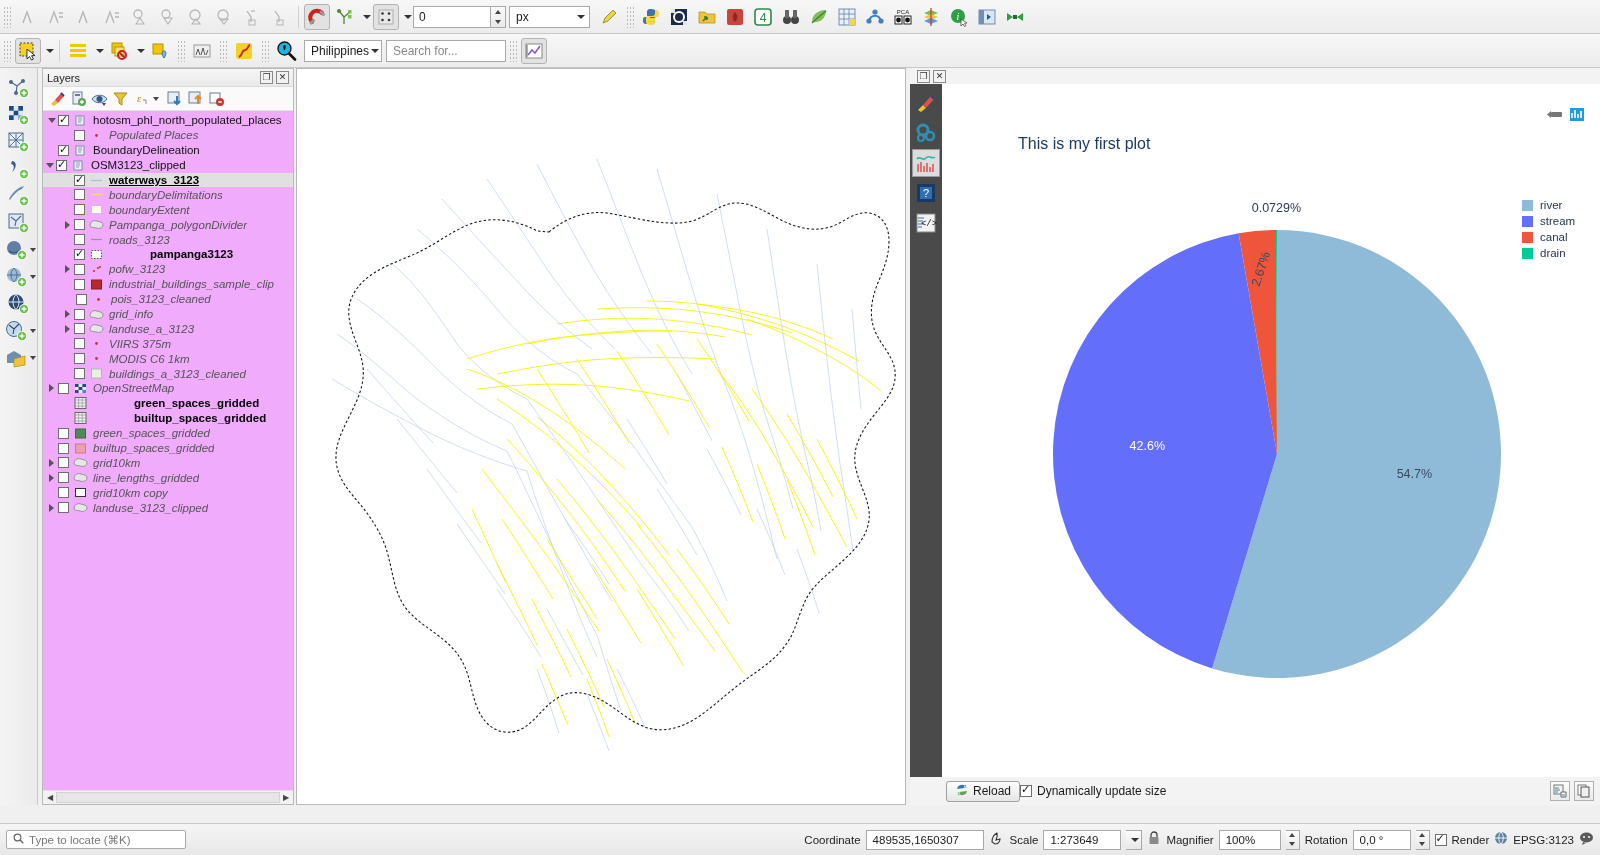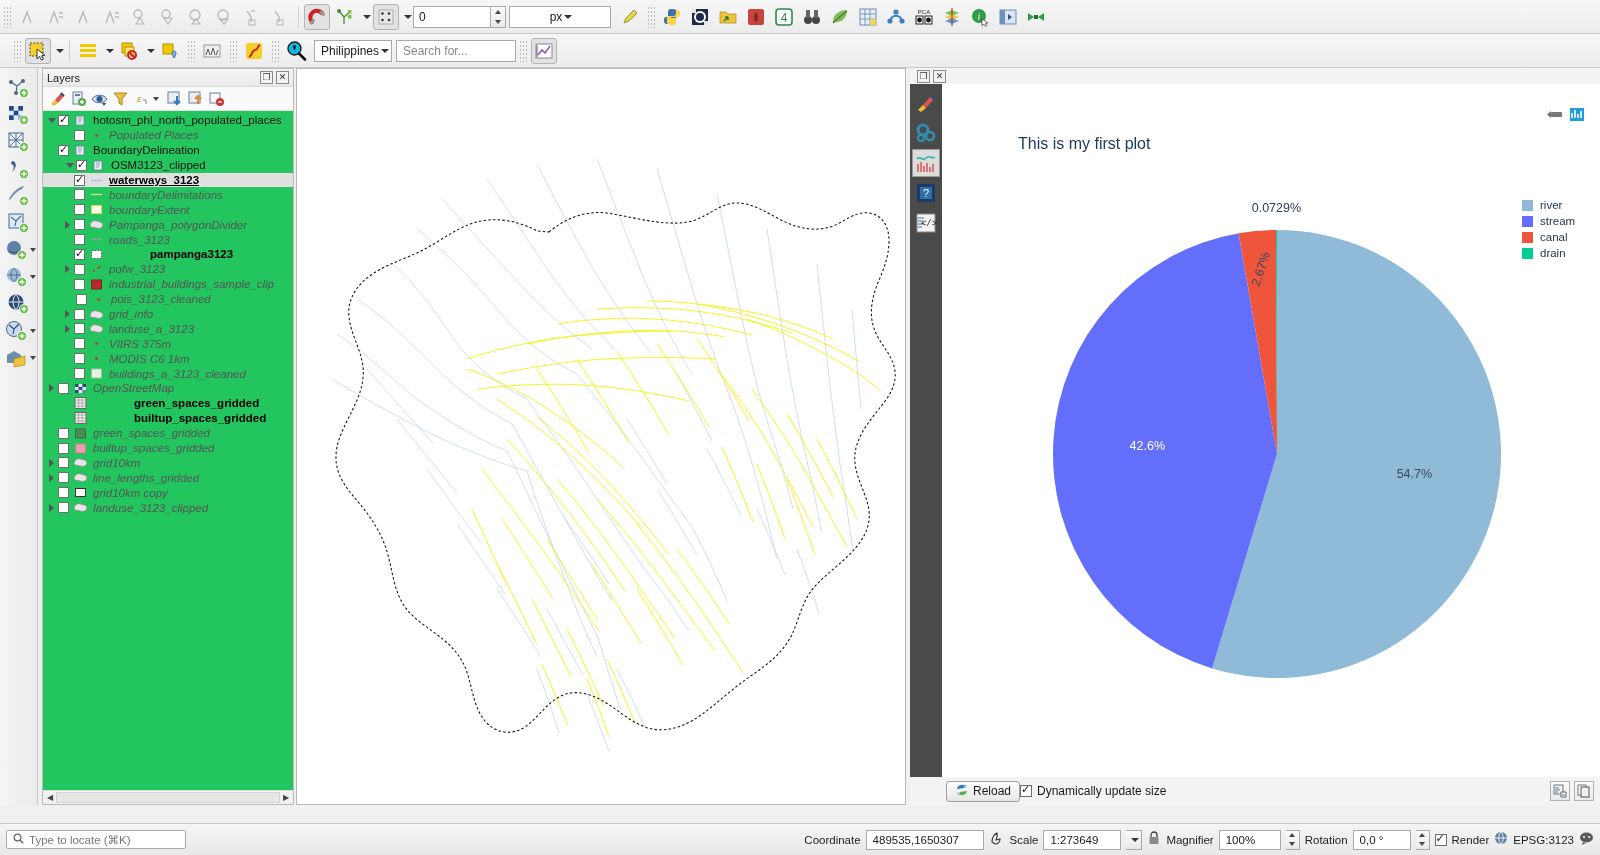--- a/index.html
+++ b/index.html
@@ -15,21 +15,21 @@
   .app { position: relative; width: 1600px; height: 855px; }
 
   
   .toolbar {
     position: absolute; left: 0; width: 1600px;
     background: linear-gradient(#f7f7f7, #ececec);
     border-bottom: 1px solid #c8c8c8;
     display: flex; align-items: center;
   }
   #toolbar-top { top: 0; height: 34px; }
-  #toolbar-second { top: 34px; height: 34px; padding-left: 10px; }
+  #toolbar-second { top: 34px; height: 34px; }
   .tb-grip {
     width: 8px; height: 22px; margin: 0 3px;
     background-image: radial-gradient(#bbb 1px, transparent 1px);
     background-size: 3px 4px; flex: none;
   }
   .tb-btn {
     width: 26px; height: 26px; margin: 0 1px;
     display: flex; align-items: center; justify-content: center;
     border: 1px solid transparent; border-radius: 3px;
     flex: none; position: relative;
@@ -79,21 +79,21 @@
   .rail-btn {
     width: 30px; height: 27px; display: flex; align-items: center; justify-content: center;
     position: relative; flex: none;
   }
   .rail-row { display: flex; align-items: center; width: 38px; justify-content: center; }
   .mini-caret { width: 0; height: 0; border-left: 3.5px solid transparent; border-right: 3.5px solid transparent; border-top: 4px solid #444; margin-left: -2px; }
 
   
   #layers-panel {
     position: absolute; left: 42px; top: 68px; width: 252px; height: 737px;
-    background: #22c55e; border: 1px solid #b9b9b9;
+    background: #f0abfc; border: 1px solid #b9b9b9;
     display: flex; flex-direction: column;
   }
   .panel-title {
     height: 18px; background: linear-gradient(#f6f6f6,#e9e9e9);
     display: flex; align-items: center; padding: 0 4px;
     font-size: 11px; color: #222; border-bottom: 1px solid #dcdcdc;
   }
   .panel-title .ttl { flex: 1; }
   .panel-btn {
     width: 13px; height: 13px; border: 1px solid #8a8a8a; margin-left: 3px;
@@ -319,21 +319,21 @@
       </svg>
     </div>
     <div class="tb-caret-btn">
         <span class="caret"></span>
       </div>
     <div class="spin">0</div>
     <div class="spin-arrows">
       <span class="ar-up"></span>
       <span class="ar-dn"></span>
     </div>
-    <div class="combo" style="width:102px;margin-left:3px;justify-content:center;">
+    <div class="combo" style="width:81px;margin-left:3px;">
       <span>px</span>
       <span class="caret"></span>
     </div>
     <div class="tb-btn" style="margin-left:6px;">
       <svg width="20" height="20" viewBox="0 0 20 20">
           <path d="M4 16 L6 11 L14 3 L17 6 L9 14 Z" fill="#e8d44a" stroke="#8a7a22" stroke-width="0.8"></path>
         </svg>
     </div>
     <div class="tb-grip"></div>
     <div class="tb-btn">
@@ -718,21 +718,21 @@
           <span class="expander"></span>
           <span class="cbox on"></span>
           <span class="lsym">
             <svg width="13" height="11" viewBox="0 0 13 11">
               <rect x="2" y="1" width="8" height="9" fill="#e9eef5" stroke="#6b7f96" stroke-width="0.8"></rect>
               <path d="M4 3 L8 3 M4 5 L8 5 M4 7 L7 7" stroke="#6b7f96" stroke-width="0.7"></path>
             </svg>
           </span>
           <span class="lname plain">BoundaryDelineation</span>
         </div>
-        <div class="lrow" style="padding-left: 20px;">
+        <div class="lrow" style="padding-left: 0;">
           <span class="expander">
             <span class="exp-tri-down"></span>
           </span>
           <span class="cbox on"></span>
           <span class="lsym">
             <svg width="13" height="11" viewBox="0 0 13 11">
               <rect x="2" y="1" width="8" height="9" fill="#e9eef5" stroke="#6b7f96" stroke-width="0.8"></rect>
               <path d="M4 3 L8 3 M4 5 L8 5 M4 7 L7 7" stroke="#6b7f96" stroke-width="0.7"></path>
             </svg>
           </span>

